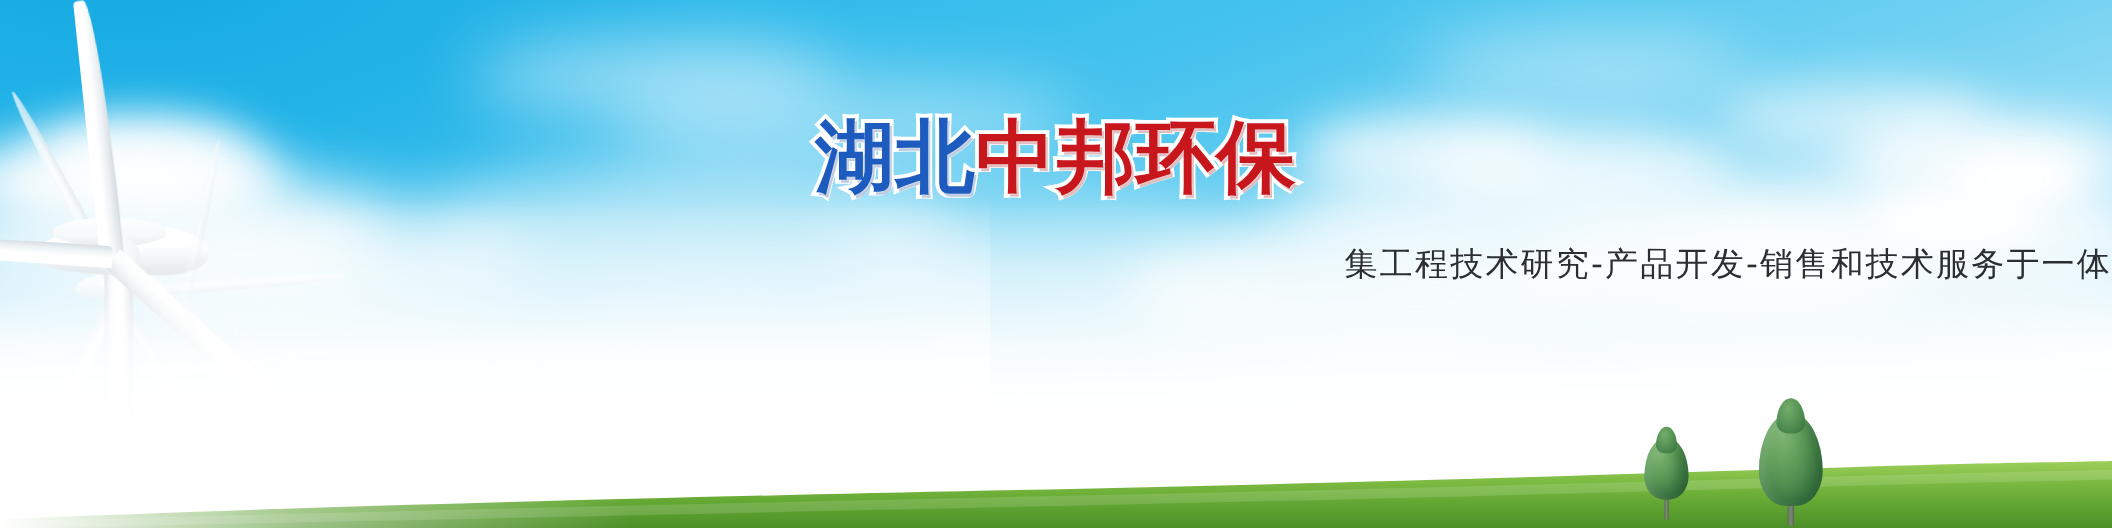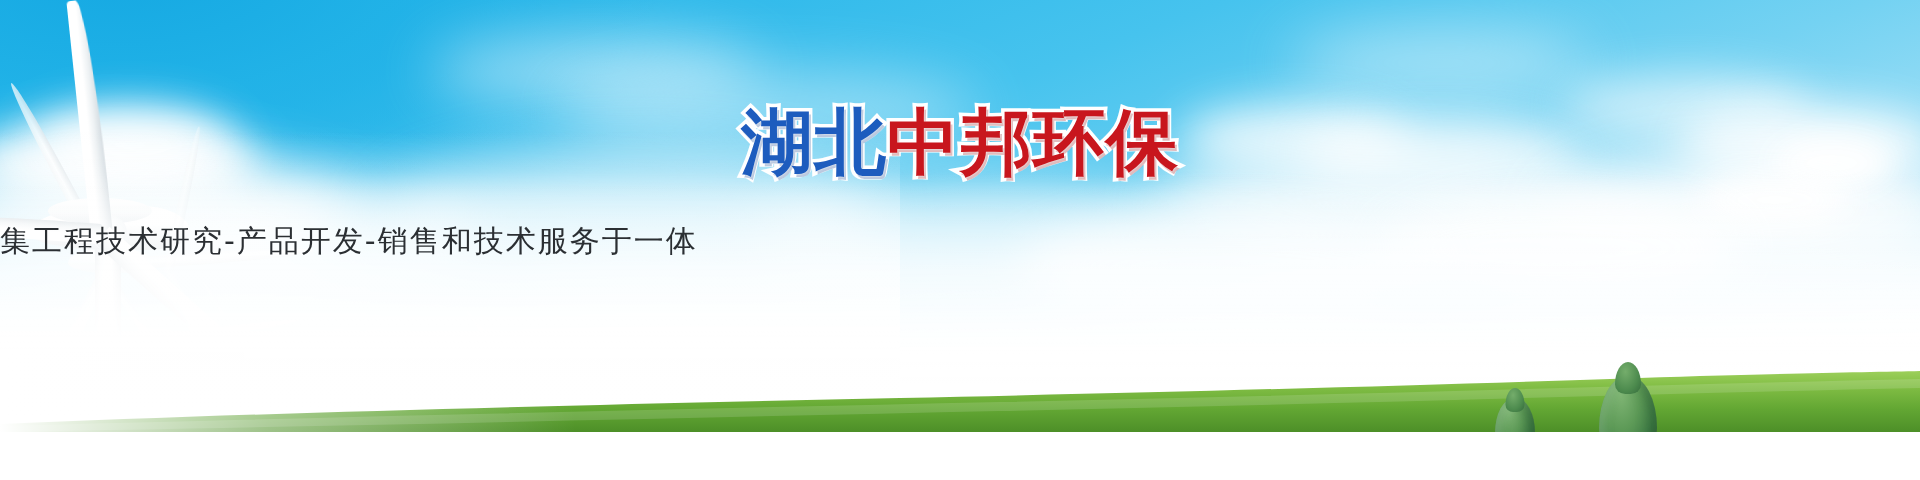--- a/index.html
+++ b/index.html
@@ -1,21 +1,21 @@
 <!DOCTYPE html>
 <html><head>
 <meta charset="utf-8">
 <title>Banner</title>
 <style>
   html,body{margin:0;padding:0;background:#fff;}
   body{font-family:"DejaVu Sans","Liberation Sans",sans-serif;}
 
   #banner{
     position:relative;
-    width:1920px;height:432px;
+    width:1920px;height:480px;
     overflow:hidden;
     background:#fca5a5;
   }
 
   
   .sky{
     position:absolute;left:0;top:0;width:1920px;height:480px;
     background:
       linear-gradient(to bottom,
         rgba(255,255,255,0) 0%,
@@ -143,21 +143,21 @@
   .hl-red{
     color:#c8161d;
     -webkit-text-stroke:7px #ffffff;
     paint-order:stroke fill;
     text-shadow:
       0 0 2px #ffffff,
       2px 3px 0 rgba(140,12,18,.28);
   }
   .subline{
     position:absolute;left:0;top:222px;width:1920px;
-    text-align:left;
+    text-align:right;
     font-family:"DejaVu Sans","Liberation Sans",sans-serif;
     font-weight:normal;
     font-size:30px;
     line-height:38px;
     letter-spacing:2px;
     color:#2b2f33;
     white-space:nowrap;
     pointer-events:auto;
   }
   .tagline{

